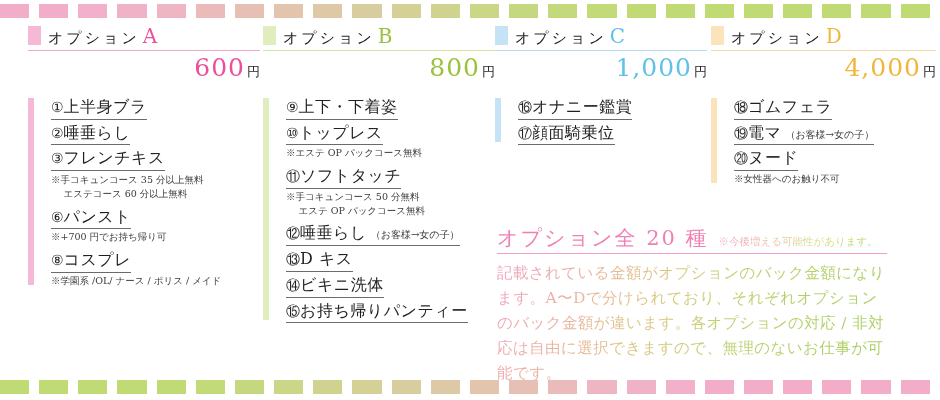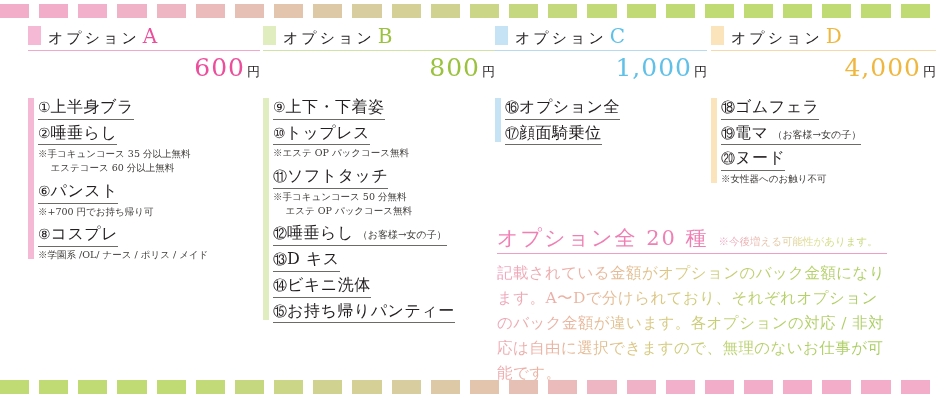--- a/index.html
+++ b/index.html
@@ -92,21 +92,21 @@
   .hdr-price .yen {
     font-size: 13px;
     margin-left: 2px;
     color: #231f20;
   }
 
   
   .list {
     position: relative;
     margin-top: 14px;
-    padding-left: 10px;
+    padding-left: 23px;
   }
   .list-bar {
     position: absolute;
     left: 0;
     top: 2px;
     bottom: 3px;
     width: 6px;
   }
   .item { margin-bottom: 2px; }
   .item-main {
@@ -226,20 +226,21 @@
       </div>
       <div class="hdr-rule" style="background: rgb(242, 168, 204);"></div>
       <div class="hdr-price">
         <span class="amt" style="color: rgb(236, 78, 156);">600</span><span class="yen">円</span>
       </div>
     </div>
     <div class="list">
       <div class="list-bar" style="background: rgb(245, 184, 213);"></div>
     <div class="item"><div class="item-main"><span class="item-num">①</span><span class="item-name">上半身ブラ</span></div></div>
         <div class="item"><div class="item-main"><span class="item-num">②</span><span class="item-name">唾垂らし</span></div></div>
+        <div class="item"><div class="item-main"><span class="item-num">③</span><span class="item-name">フレンチキス</span></div></div>
         <div class="item sp"><div class="item-note">※手コキュンコース 35 分以上無料
 　 エステコース 60 分以上無料</div></div>
         <div class="item sp"><div class="item-main"><span class="item-num">⑥</span><span class="item-name">パンスト</span></div><div class="item-note">※+700 円でお持ち帰り可</div></div>
         <div class="item sp"><div class="item-main"><span class="item-num">⑧</span><span class="item-name">コスプレ</span></div><div class="item-note">※学園系 /OL/ ナース / ポリス / メイド</div></div>
       </div>
   </div>
 
   <div class="col col-b">
     <div class="hdr">
       <div class="hdr-line1">
@@ -272,21 +273,21 @@
         <span class="hdr-title">オプション</span>
         <span class="hdr-title hdr-letter" style="color: rgb(95, 192, 232);">C</span>
       </div>
       <div class="hdr-rule" style="background: rgb(182, 218, 238);"></div>
       <div class="hdr-price">
         <span class="amt" style="color: rgb(95, 192, 232);">1,000</span><span class="yen">円</span>
       </div>
     </div>
     <div class="list">
       <div class="list-bar" style="background: rgb(197, 227, 245);"></div>
-    <div class="item"><div class="item-main"><span class="item-num">⑯</span><span class="item-name">オプション全</span></div></div>
+    <div class="item"><div class="item-main"><span class="item-num">⑯</span><span class="item-name">オナニー鑑賞</span></div></div>
         <div class="item"><div class="item-main"><span class="item-num">⑰</span><span class="item-name">顔面騎乗位</span></div></div>
       </div>
   </div>
 
   <div class="col col-d">
     <div class="hdr">
       <div class="hdr-line1">
         <span class="hdr-chip" style="background: rgb(251, 227, 188);"></span>
         <span class="hdr-title">オプション</span>
         <span class="hdr-title hdr-letter" style="color: rgb(240, 183, 63);">D</span>

